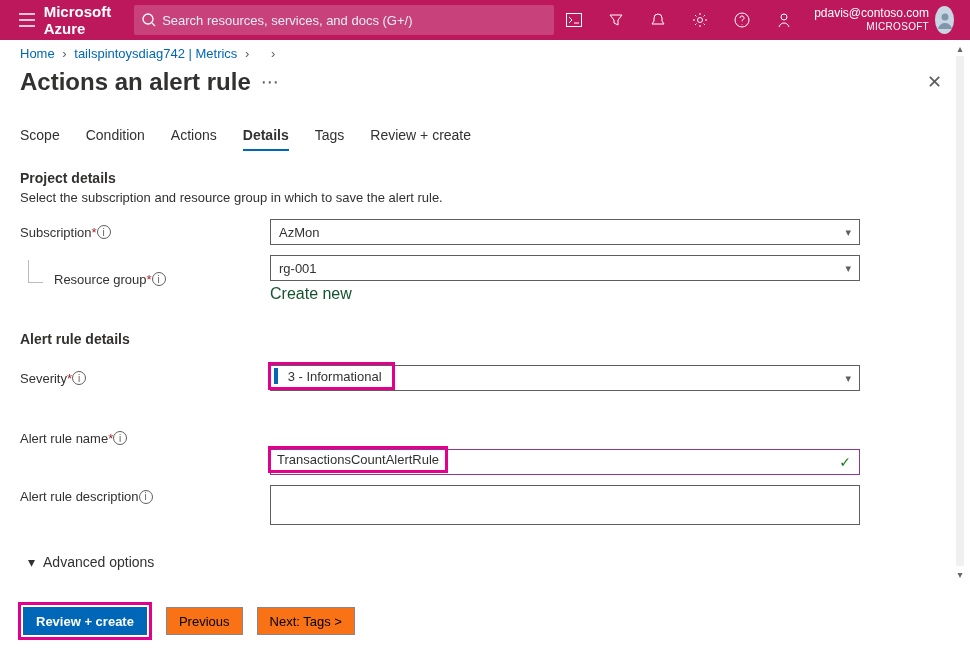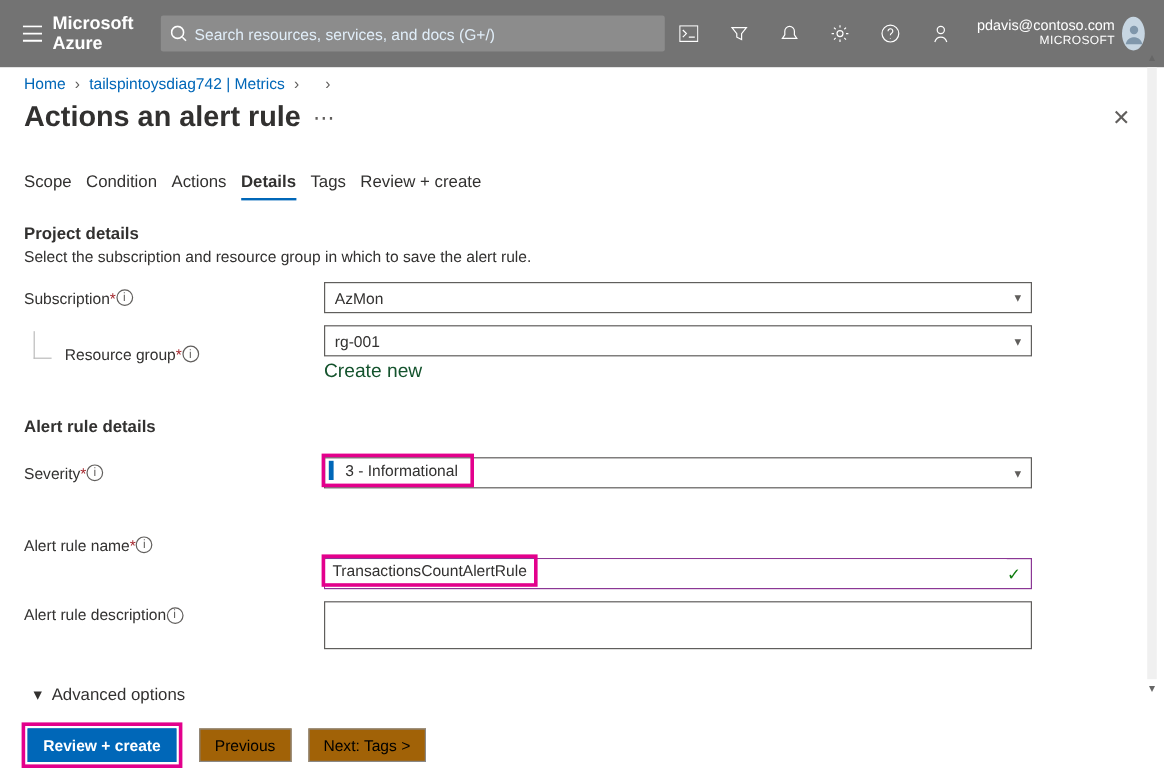--- a/index.html
+++ b/index.html
@@ -1,17 +1,17 @@
 <!DOCTYPE html>
 <html><head>
 <meta charset="utf-8">
 <style>
   * { box-sizing: border-box; margin: 0; padding: 0; }
   body { font-family: "Segoe UI", Arial, sans-serif; font-size: 13px; color: #323130; width: 970px; height: 652px; background: #fff; overflow: hidden; position: relative; }
-  .topbar { background: #737373; height: 56px; display: flex; align-items: center; color: #fff; padding: 0 16px; }
+  .topbar { background: #be185d; height: 40px; display: flex; align-items: center; color: #fff; padding: 0 16px; }
   .hamburger { width: 32px; height: 32px; display:flex; align-items:center; justify-content:center; cursor:pointer; }
   .brand { font-weight:600; font-size: 15px; margin-left: 6px; margin-right: 14px; }
   .searchbox { background: rgba(255,255,255,0.18); height: 30px; flex: 0 0 420px; display:flex; align-items:center; border-radius:2px; padding:0 8px; color:#fff; }
   .searchbox input { background:transparent; border:none; color:#fff; outline:none; font-size:13px; flex:1; margin-left:6px; }
   .searchbox input::placeholder { color: #e1eef9; }
   .topicons { margin-left:auto; display:flex; align-items:center; gap:2px; }
   .topicon { width:40px; height:40px; display:flex; align-items:center; justify-content:center; color:#fff; cursor:pointer; }
   .userblock { text-align:right; font-size:12px; line-height:1.15; margin:0 6px 0 10px; }
   .userblock .tenant { font-size:10px; letter-spacing:0.3px; }
   .avatar { width:28px; height:28px; border-radius:50%; background:#c7d6e2; display:flex; align-items:center; justify-content:center; color:#5a748a; }
@@ -19,21 +19,21 @@
   .breadcrumb { padding: 6px 20px 2px; font-size:13px; color:#605e5c; }
   .breadcrumb a { color:#0067b8; text-decoration:none; }
   .breadcrumb .sep { margin:0 4px; color:#605e5c; }
 
   .page { padding: 4px 20px 0; }
   .titlebar { display:flex; align-items:center; }
   .title { font-size:24px; font-weight:600; }
   .title-dots { margin-left:10px; color:#605e5c; font-size:18px; cursor:pointer; }
   .close-x { margin-left:auto; font-size:18px; color:#605e5c; cursor:pointer; padding:4px 8px; }
 
-  .tabs { display:flex; gap:12px; margin:30px 0 18px; border-bottom:1px solid transparent;text-align:center; }
+  .tabs { display:flex; gap:26px; margin:30px 0 18px; border-bottom:1px solid transparent;text-align:center; }
   .tab { padding-bottom:6px; cursor:pointer; color:#323130; font-size:14px; }
   .tab.active { border-bottom:2px solid #0067b8; font-weight:600; }
 
   .section-h { font-weight:600; margin:14px 0 4px; font-size:14px; }
   .section-desc { font-size:13px; color:#323130; margin-bottom:14px; }
 
   .form-row { display:flex; align-items:center; margin-bottom:10px; }
   .form-row.indent .label { padding-left:34px; position:relative; }
   .form-row.indent .label::before { content:""; position:absolute; left:8px; top:-12px; width:14px; height:22px; border-left:1px solid #bbb; border-bottom:1px solid #bbb; }
   .label { width:250px; font-size:13px; display:flex; align-items:center; gap:0; }
@@ -48,21 +48,21 @@
 
   .highlight-box { border:3px solid #e3008c; padding-left:4px; display:inline-block; }
   .sev-bar { display:inline-block; width:4px; height:16px; background:#0067b8; margin-right:6px; vertical-align:-3px; }
   .name-input-wrap { position:relative; border:1px solid #8b3795; display:flex; align-items:center;margin-top:48px; }
   .name-input-wrap input { border:none; flex:1; height:24px; padding:0 8px; font-size:13px; outline:none; }
   .check { color:#107c10; margin-right:8px; font-size:14px; }
 
   .advanced { display:flex; align-items:center; gap:8px; margin-top:26px; font-size:14px; cursor:pointer; margin-left:8px; }
 
   .footer { position:absolute; bottom:12px; left:0; right:0; padding:0 18px; display:flex; gap:14px; align-items:center; }
-  .btn { height:28px; padding:0 12px; font-size:13px; border:1px solid #8a8886; background:#a16207; cursor:pointer; }
+  .btn { height:28px; padding:0 12px; font-size:13px; border:1px solid #8a8886; background:#f97316; cursor:pointer; }
   .btn.primary { background:#0067b8; color:#fff; border-color:#0067b8; font-weight:600; }
   .footer-highlight { border:3px solid #e3008c; padding:2px; display:inline-flex; }
 
   .scrollhint { position:absolute; right:2px; top:40px; bottom:0; width:16px; }
   .sc-up, .sc-dn { width:16px; height:16px; color:#666; font-size:10px; display:flex; align-items:center; justify-content:center; }
   .sc-dn { position:absolute; bottom:70px; }
   .sc-track { position:absolute; top:16px; bottom:86px; width:8px; right:4px; background:#f0f0f0; }
 
   svg { display:block; }
 </style>

